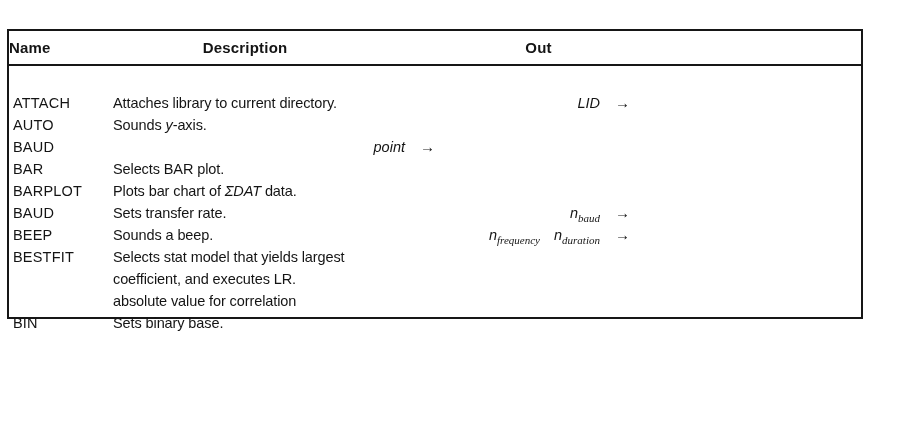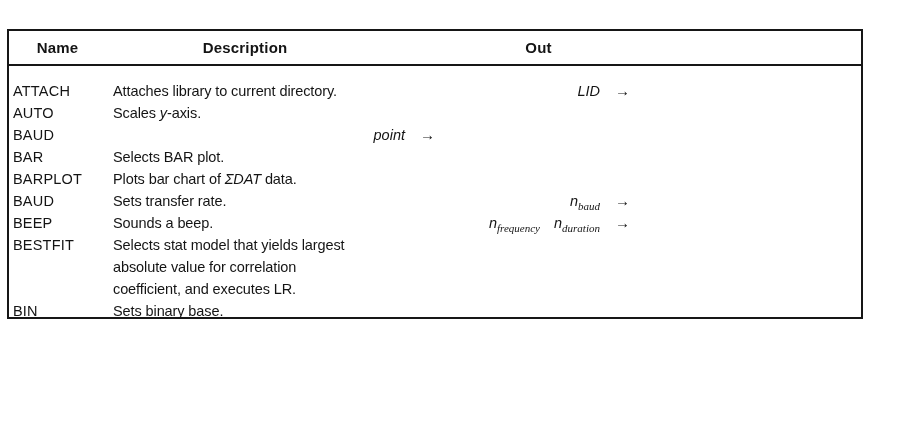--- a/index.html
+++ b/index.html
@@ -26,25 +26,25 @@
   .thead{
     display:grid;
     grid-template-columns:97px 340px 195px 1fr;
     height:33px;
     align-items:center;
     border-bottom:2px solid #161616;
     font-weight:700;
     font-size:15px;
     letter-spacing:0.2px;
   }
-  .th-name{text-align:center;}
+  .th-name{text-align:left;}
   .th-desc{text-align:center;padding-right:62px;}
   .th-in{padding-left:44px;}
   .th-out{text-align:center;padding-right:10px;}
-  .tbody{padding-top:14px;}
+  .tbody{padding-top:14px;margin-top:12px;}
   .tr{
     display:grid;
     grid-template-columns:97px 340px 195px 1fr;
     font-size:14.5px;
     line-height:22px;
   }
   .td-name{padding-left:4px;letter-spacing:0.2px;white-space:nowrap;}
   .td-desc{padding-left:7px;letter-spacing:-0.1px;}
   .td-in{
     display:flex;
@@ -93,21 +93,21 @@
       <div class="td-in">
         <span class="var">LID</span>
         <span class="arrow">→</span>
       </div>
       <div class="td-out"></div>
     </div>
 
     <div class="tr">
       <div class="td-name">AUTO</div>
       <div class="td-desc">
-        <span>Scales </span><span class="it">y</span><span>-axis.</span>
+        <span>Sounds </span><span class="it">y</span><span>-axis.</span>
       </div>
       <div class="td-in"></div>
       <div class="td-out"></div>
     </div>
 
     <div class="tr">
       <div class="td-name">BAUD</div>
       <div class="td-in">
         <span class="var">point</span>
         <span class="arrow">→</span>
@@ -155,22 +155,22 @@
         <span class="var"><span>n</span><sub>duration</sub></span>
         <span class="arrow">→</span>
       </div>
       <div class="td-out"></div>
     </div>
 
     <div class="tr">
       <div class="td-name">BESTFIT</div>
       <div class="td-desc">
         <div>Selects stat model that yields largest</div>
+        <div>coefficient, and executes LR.</div>
         <div>absolute value for correlation</div>
-        <div>coefficient, and executes LR.</div>
       </div>
       <div class="td-in"></div>
       <div class="td-out"></div>
     </div>
 
     <div class="tr">
       <div class="td-name">BIN</div>
       <div class="td-desc">
         <span>Sets binary base.</span>
       </div>

